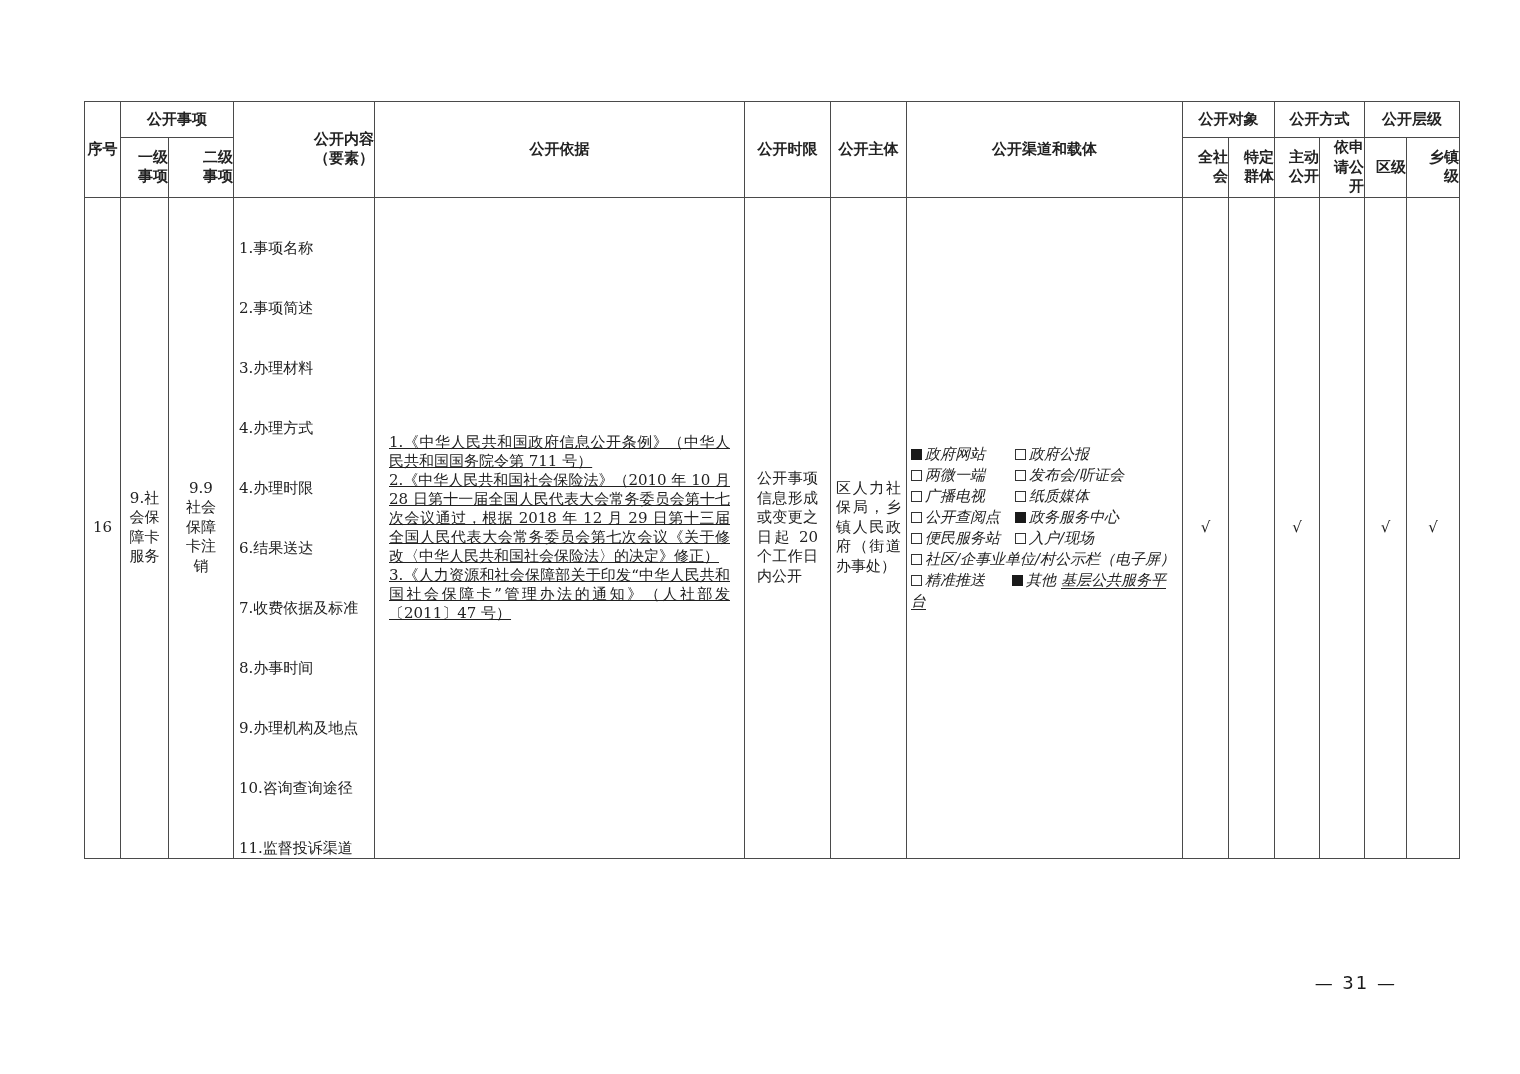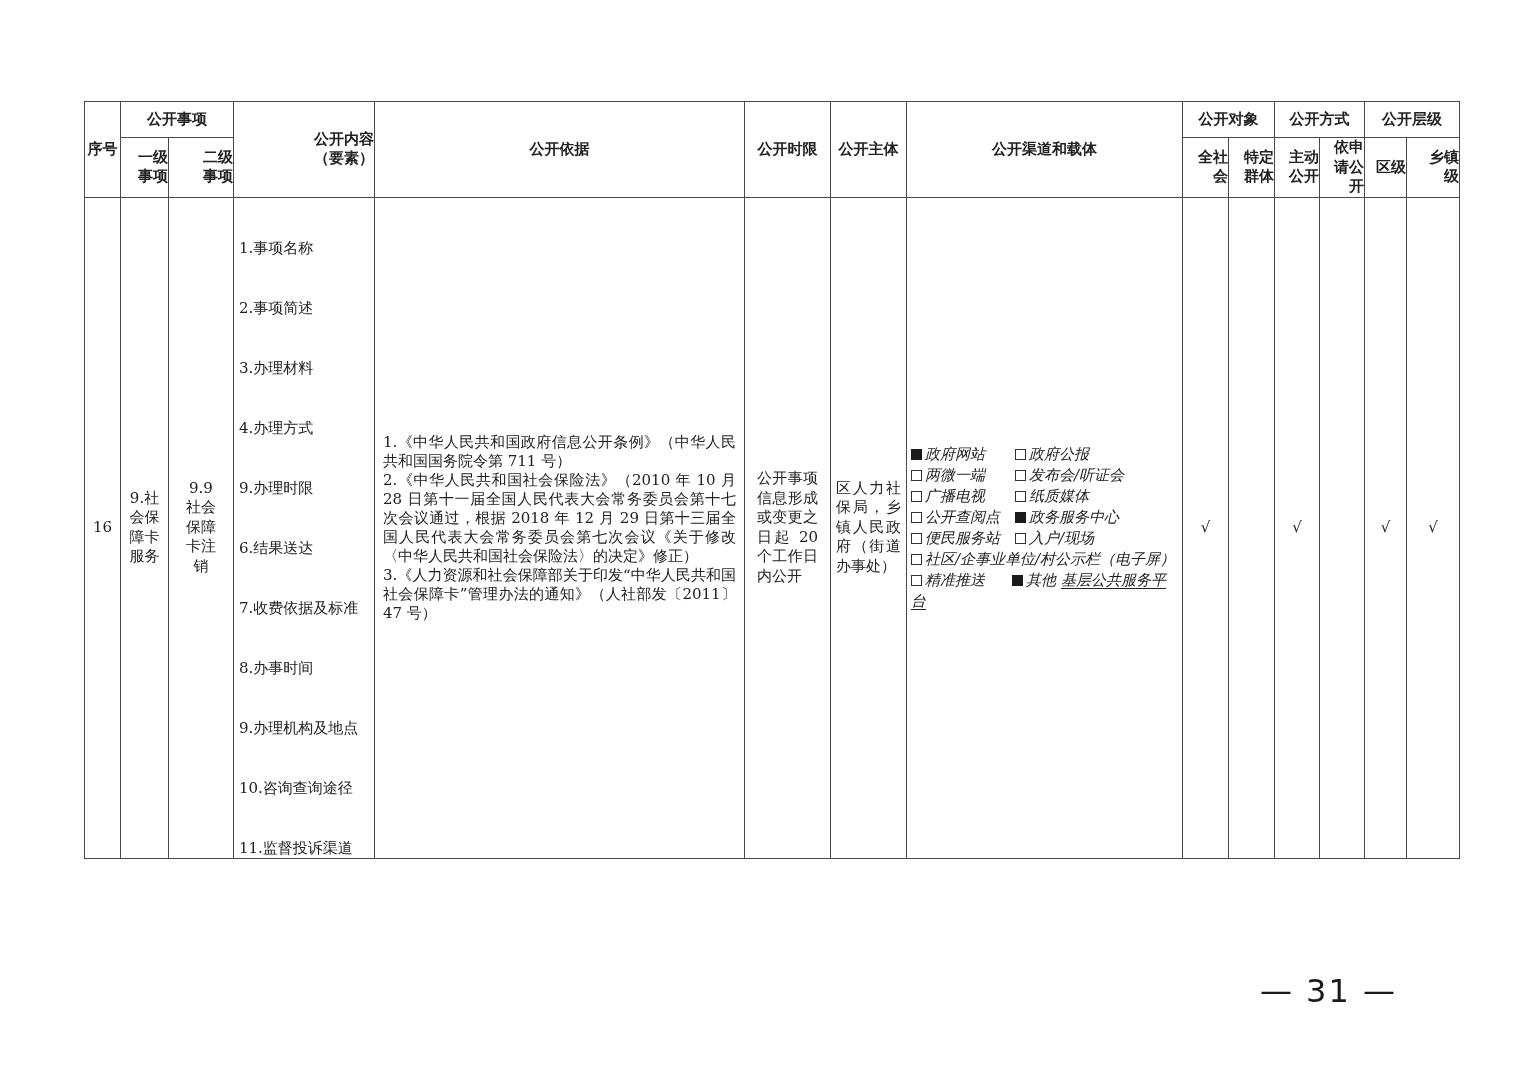--- a/index.html
+++ b/index.html
@@ -18,41 +18,41 @@
   .hdr {
     font-family:"DejaVu Sans", sans-serif; font-weight:700;
     font-size:15px; text-align:center;
   }
   .pre { white-space:pre-line;text-align:right; }
   .c-center { text-align:center; }
   .c-l1 { padding:0 2px !important;margin-left:48px; }
   .c-l2 { padding:0 16px !important; }
   .c-content { padding:0 0 0 5px !important; }
   .c-content div { line-height:20px;margin-top:40px; }
-  .c-basis { padding:0 8px !important; }
+  .c-basis { padding:0 14px !important;text-decoration:underline; }
   .c-basis p { margin:0; text-align:justify; line-height:19px; }
   .c-time { padding:0 12px !important; text-align:justify; line-height:20px; }
   .c-subj { padding:17px 5px !important; text-align:justify; line-height:21px; }
   .c-ch { padding:0 2px 0 4px !important; }
   .ch-line { line-height:21px;font-style:italic; }
   .ch-pair { display:flex; }
   .ch-left { flex:0 0 104px; }
   .ch-right { flex:1 1 auto; }
   .box {
     display:inline-block; width:9px; height:9px;
     border:1px solid #333333; margin-right:3px; vertical-align:-1px;
     background:#ffffff;
   }
   .box.filled { background:#1a1a1a; border-color:#1a1a1a; }
   .sp { display:inline-block; width:27px; }
   .u { text-decoration:underline; text-underline-offset:3px; margin-left:5px; }
   .c-mark { text-align:center; font-size:17px; }
   .pageno {
     position:absolute; top:972px; right:123px;
-    font-family:"DejaVu Sans", sans-serif; font-size:32px; color:#1a1a1a;
+    font-family:"DejaVu Sans", sans-serif; font-size:18px; color:#1a1a1a;
     letter-spacing:2px;
   }
 </style>
 </head>
 <body>
 
 <div id="page">
 
   <table class="disclosure">
     <colgroup>
@@ -109,21 +109,21 @@
     <tr style="height:251px">
       <td class="c-center">16</td>
       <td class="c-center c-l1">9.社会保障卡服务</td>
       <td class="c-center c-l2">9.9 社会保障卡注销</td>
 
       <td class="c-content">
         <div>1.事项名称</div>
         <div>2.事项简述</div>
         <div>3.办理材料</div>
         <div>4.办理方式</div>
-        <div>9.办理时限</div>
+        <div>4.办理时限</div>
         <div>6.结果送达</div>
         <div>7.收费依据及标准</div>
         <div>8.办事时间</div>
         <div>9.办理机构及地点</div>
         <div>10.咨询查询途径</div>
         <div>11.监督投诉渠道</div>
       </td>
 
       <td class="c-basis">
         <p>1.《中华人民共和国政府信息公开条例》（中华人民共和国国务院令第 711 号）</p>

